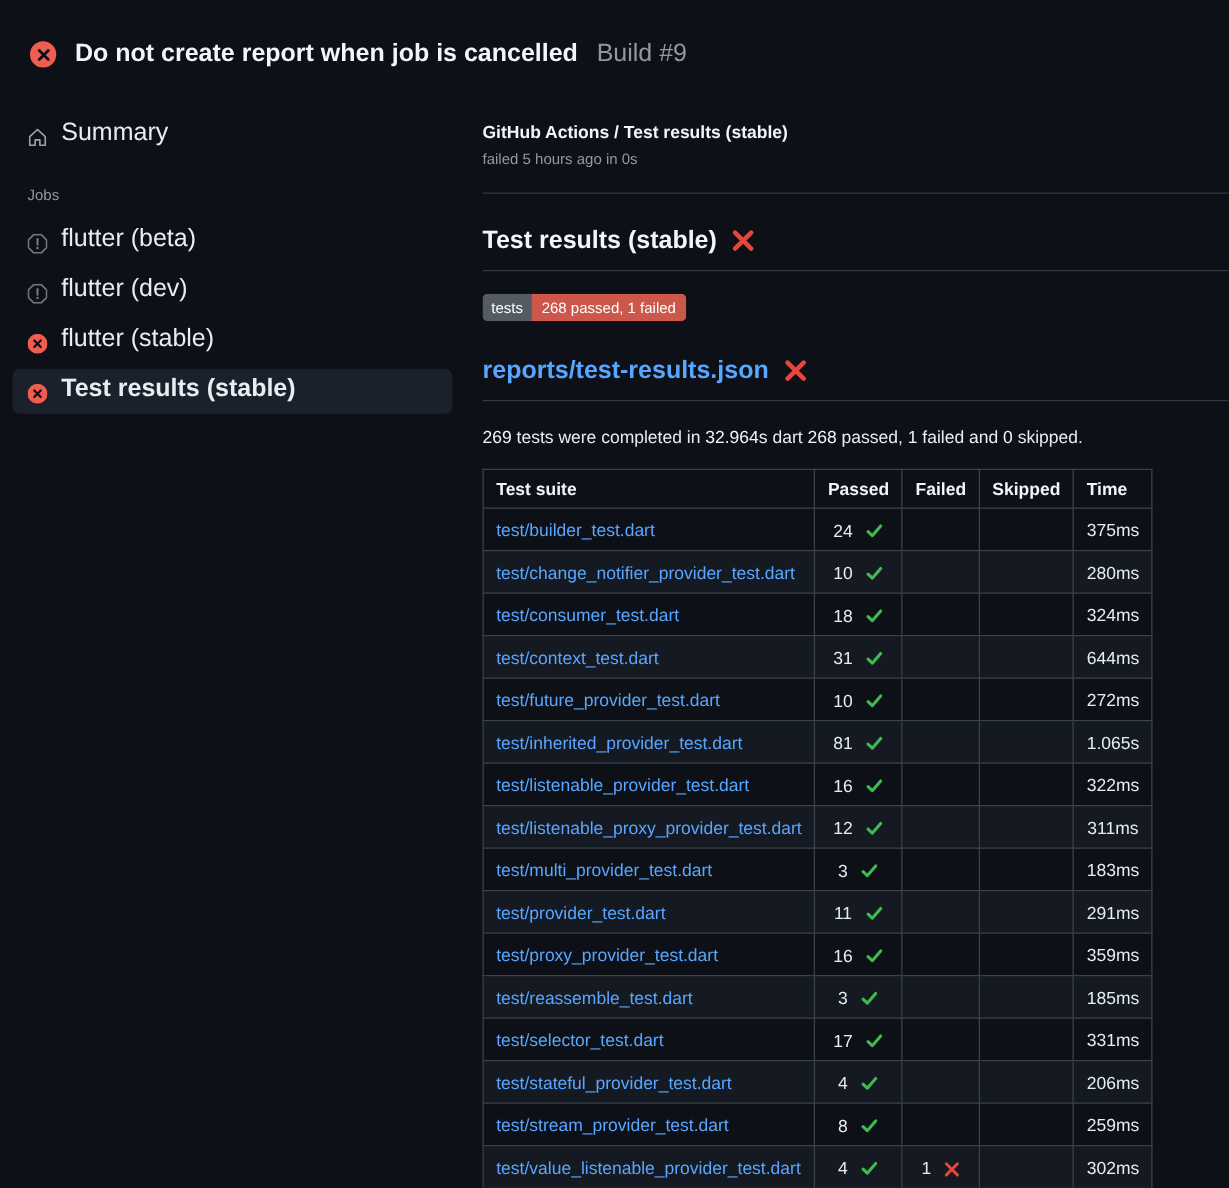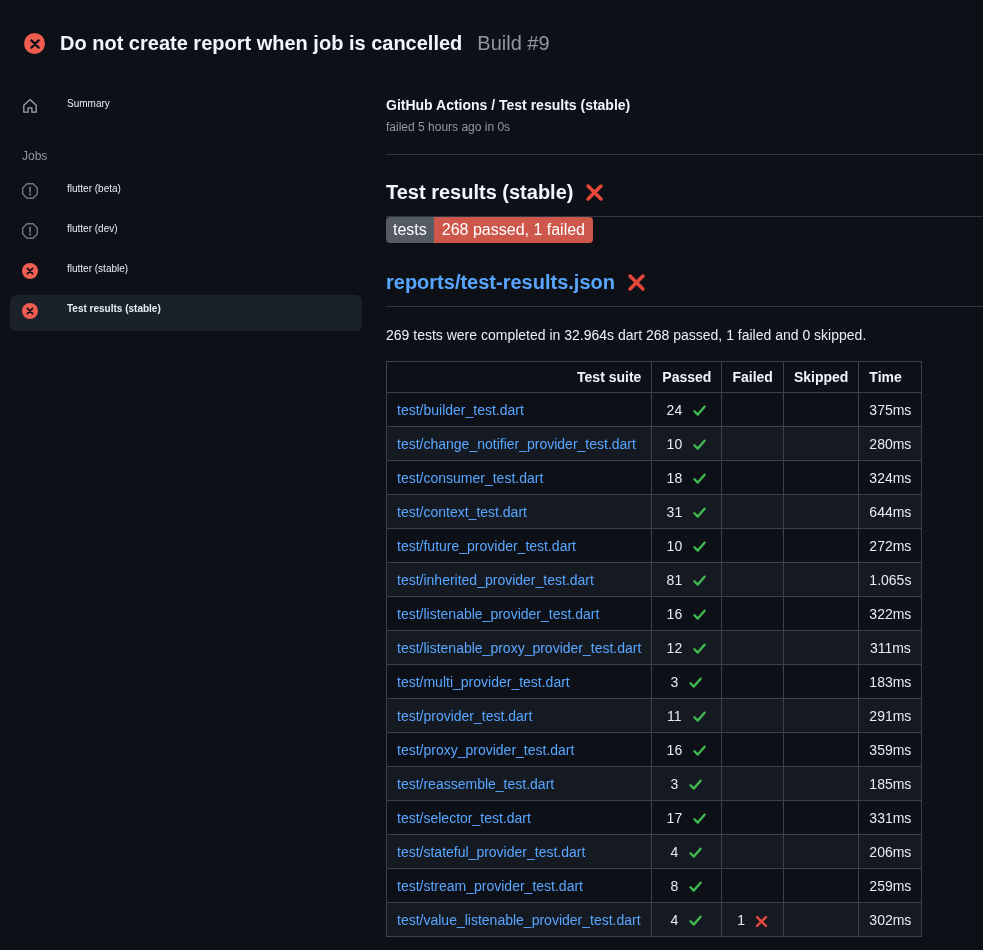--- a/index.html
+++ b/index.html
@@ -32,51 +32,51 @@
   
   .app-header{display:flex;align-items:center;gap:15px;padding:32px 24px 9px 24px}
   .status-circle{width:21px;height:21px;border-radius:50%;background:var(--icon-red);
     display:flex;align-items:center;justify-content:center;flex:none}
   .app-title{font-size:20px;font-weight:700;color:var(--fg-bright)}
   .app-build{font-size:20px;font-weight:400;color:var(--muted)}
 
   
   .layout{display:flex;align-items:flex-start}
   .sidebar{width:386px;flex:none;padding:26px 24px 0 10px}
-  .side-item{display:flex;align-items:flex-start;gap:29px;height:36px;padding:8px 12px;
-    border-radius:6px;font-size:10px;margin-bottom:4px;cursor:pointer;color:var(--fg)}
+  .side-item{display:flex;align-items:flex-end;gap:11px;height:36px;padding:8px 12px;
+    border-radius:6px;font-size:20px;margin-bottom:4px;cursor:pointer;color:var(--fg)}
   .side-item.selected{background:var(--selected-bg);font-weight:700}
   .side-icon{flex:none;display:flex;align-items:center;justify-content:center;width:16px;height:16px}
   .jobs-label{font-size:12px;color:var(--muted);margin:23px 0 12px 12px}
 
   .main{flex:1;min-width:0;padding-top:33px}
   .breadcrumb{font-size:14px;font-weight:700;color:var(--fg-bright)}
   .status-line{font-size:12px;color:var(--muted);margin-top:7px}
   .divider{border:none;border-top:1px solid var(--border);margin-top:20px}
 
   .section-title{display:flex;align-items:center;gap:12px;margin-top:26px;
     padding-bottom:12px;border-bottom:1px solid var(--border);
     font-size:20px;font-weight:700;color:var(--fg-bright)}
   .section-title .title-link{color:var(--link)}
 
-  .badge{display:inline-flex;border-radius:4px;overflow:hidden;
-    font-size:16px;line-height:1;color:#ffffff;cursor:pointer}
+  .badge{display:inline-flex;margin-top:18px;border-radius:4px;overflow:hidden;
+    font-size:12px;line-height:1;color:#ffffff;cursor:pointer}
   .badge .badge-label{background:var(--badge-gray);padding:5px 7px}
   .badge .badge-value{background:var(--badge-red);padding:5px 8px}
 
   .report-heading{margin-top:28px}
 
   .summary-line{font-size:14px;margin-top:20px;color:var(--fg)}
   .summary-line b{font-weight:400;color:var(--fg-bright)}
 
   
   table{border-collapse:collapse;margin-top:18px;font-size:14px}
   th,td{border:1px solid var(--table-border);padding:7px 10px;white-space:nowrap}
   th{font-weight:700;color:var(--fg-bright);text-align:left}
-  th.col-suite{width:252px;text-align:right}
+  th.col-suite{width:252px;text-align:left}
   th.col-passed{width:50px}
   th.col-failed{width:45px}
   th.col-skipped{width:60px}
   th.col-time{width:49px}
   td{height:34px}
   td.cell-num,td.cell-time{text-align:center}
   tbody tr:nth-child(even){background:var(--row-muted)}
   .suite-link{color:var(--link)}
   .cell-num .num{vertical-align:middle}
   .cell-num svg{display:inline-block;vertical-align:middle;margin-left:5px}

